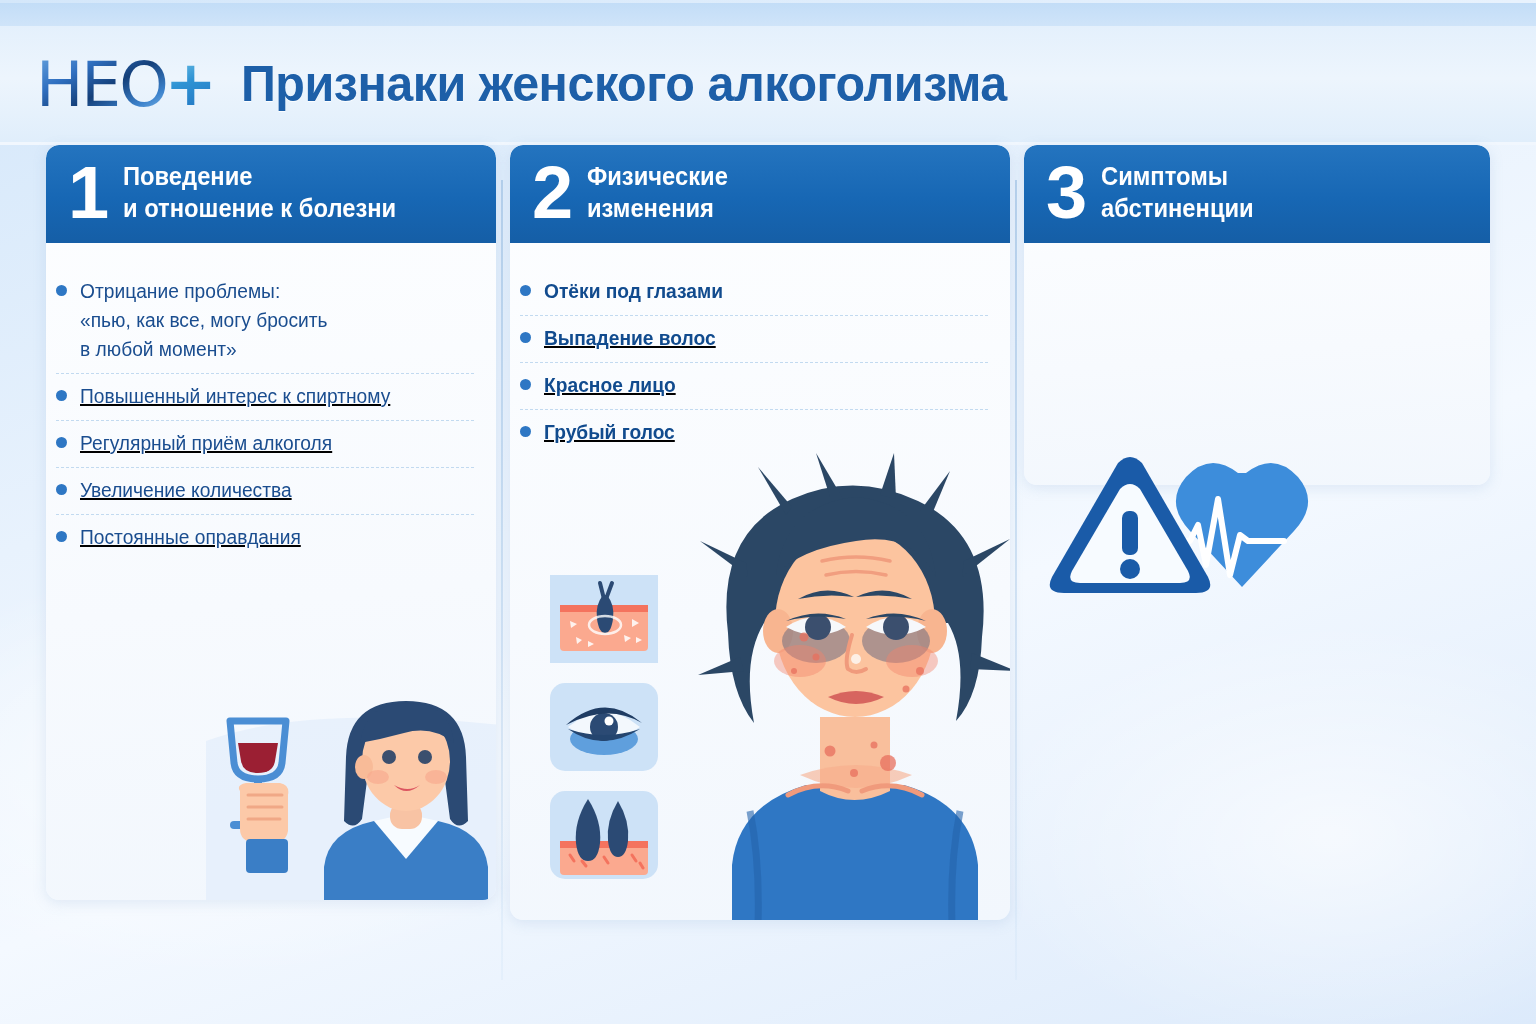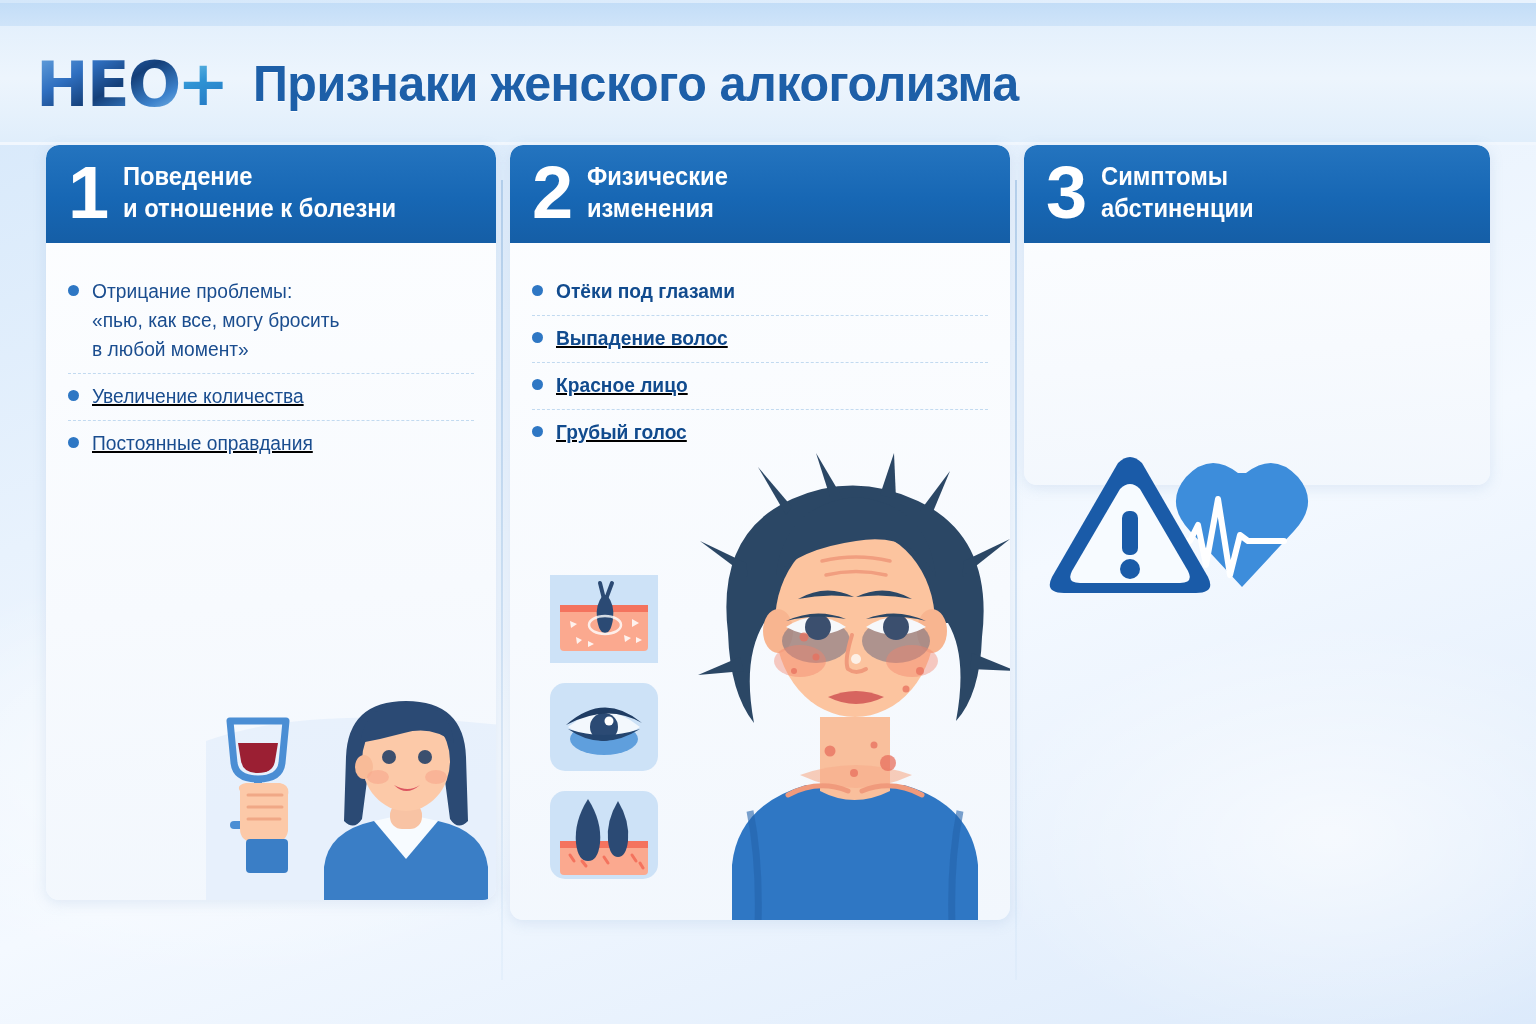--- a/index.html
+++ b/index.html
@@ -18,21 +18,21 @@
     border-bottom:3px solid #f1f7fe;
     display:flex; align-items:center;
   }
   #header-band::before{
     content:""; position:absolute; left:0; top:-23px; width:1536px; height:23px;
     background:linear-gradient(180deg,#c3ddf7 0%, #cfe4f9 100%);
   }
   .logo-wrap{ margin-left:36px; display:flex; align-items:center; gap:2px; }
   .logo-text{
     font-family:"DejaVu Sans", sans-serif;
-    font-weight:bold; font-size:63px; letter-spacing:-2px;
+    font-weight:normal; font-size:63px; letter-spacing:-2px;
     background:linear-gradient(150deg,#6ba7e0 0%, #2f6fc0 30%, #143f79 55%, #3c82cc 80%, #8cc3ec 100%);
     -webkit-background-clip:text; background-clip:text; color:transparent;
     line-height:1;
   }
   .logo-plus{
     font-family:"DejaVu Sans", sans-serif;
     font-weight:bold; font-size:62px; line-height:1; margin-left:-4px;
     background:linear-gradient(160deg,#7fcbe9 0%, #2f93d4 45%, #1f6fbe 100%);
     -webkit-background-clip:text; background-clip:text; color:transparent;
   }
@@ -84,21 +84,21 @@
     font-weight:bold; font-size:74px; color:#ffffff; line-height:.92;
     letter-spacing:-3px; flex:0 0 auto;
   }
   .card-title{
     font-family:"Liberation Sans", sans-serif;
     font-weight:bold; font-size:25px; color:#ffffff; line-height:1.27;
     transform:scaleX(.95); transform-origin:left center;
   }
   .card-title span{ display:block; white-space:nowrap; }
 
-  .card-body{ padding:26px 22px 10px 22px; position:relative; z-index:2; }
+  .card-body{ padding:26px 22px 10px 10px; position:relative; z-index:2; }
   .item{ padding:8px 0 9px 0; }
   .item + .item{ border-top:1px dashed #c2daf0;text-decoration:underline; }
   .item-row{ display:flex; align-items:flex-start; gap:13px; }
   .dot{ flex:0 0 auto; width:11px; height:11px; border-radius:50%;
         background:#2e77c4; margin-top:8px; }
   .item-text{
     font-family:"Liberation Sans", sans-serif;
     font-size:20px; line-height:1.45; color:#1a4d8f;
     transform:scaleX(.96); transform-origin:left center;
   }
@@ -147,20 +147,36 @@
       </div>
       <div class="card-body">
         <div class="item">
           <div class="item-row">
             <div class="dot"></div>
             <div class="item-text">
               <span class="ln">Отрицание проблемы:</span>
               <span class="ln">«пью, как все, могу бросить</span>
               <span class="ln">в любой момент»</span>
             </div>
+          </div>
+        </div>
+        <div class="item">
+          <div class="item-row">
+            <div class="dot"></div>
+            <div class="item-text">
+                <span class="ln">Повышенный интерес к спиртному</span>
+              </div>
+          </div>
+        </div>
+        <div class="item">
+          <div class="item-row">
+            <div class="dot"></div>
+            <div class="item-text">
+                <span class="ln">Регулярный приём алкоголя</span>
+              </div>
           </div>
         </div>
         <div class="item">
           <div class="item-row">
             <div class="dot"></div>
             <div class="item-text">
                 <span class="ln">Увеличение количества</span>
               </div>
           </div>
         </div>

